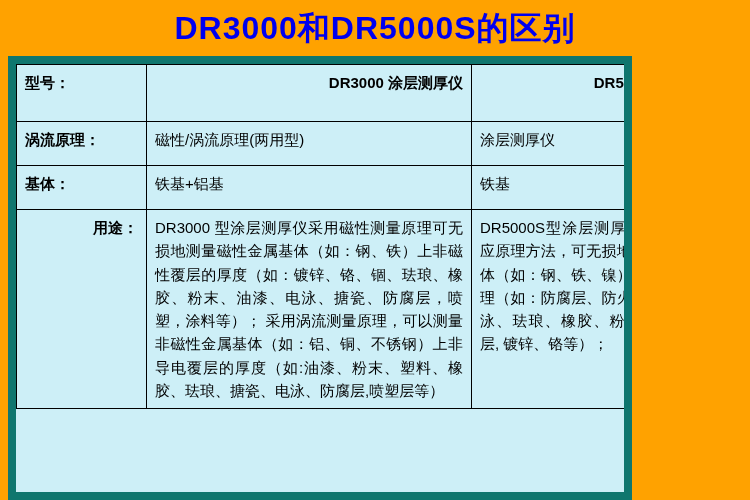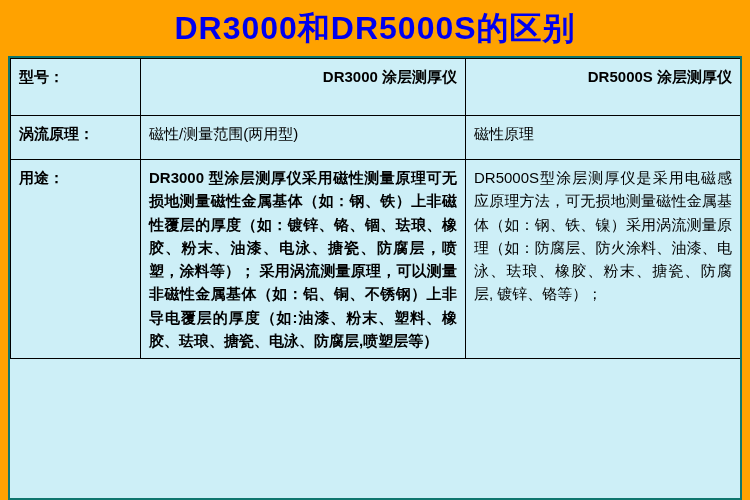--- a/index.html
+++ b/index.html
@@ -32,24 +32,24 @@
     font-weight: bold;
     color: #0000ee;
     letter-spacing: 1px;
     line-height: 1;
     white-space: nowrap;
   }
   .table-wrap {
     position: absolute;
     left: 8px;
     top: 56px;
-    width: 734px;
+    width: 624px;
     bottom: 0;
     background: #cdeff7;
-    border: 2px solid #0f766e;
+    border: 8px solid #0f766e;
     box-sizing: border-box;
     overflow: hidden;
   }
   table.cmp {
     width: 100%;
     border-collapse: collapse;
     table-layout: fixed;
     background: #cdeff7;
   }
   table.cmp td {
@@ -88,23 +88,23 @@
   }
   .val {
     font-size: 15px;
   }
   .use-cell {
     font-size: 15px;
     line-height: 1.62;
     text-align: justify;
   }
   .use-cell.strong {
-    font-weight: bold;
+    font-weight: normal;
   }
-  .vtop { vertical-align: top; }
+  .vtop { vertical-align: top; text-align: right; }
 </style>
 </head>
 <body>
 
 <div class="page">
 
   <div class="title-bar">
     <div class="title-text">DR3000和DR5000S的区别</div>
   </div>
 
@@ -116,22 +116,27 @@
         <col class="c3">
       </colgroup>
       <tbody>
         <tr class="hdr">
           <td class="lbl">型号：</td>
           <td class="hdr-model">DR3000 涂层测厚仪</td>
           <td class="hdr-model">DR5000S 涂层测厚仪</td>
         </tr>
         <tr class="row-mid">
           <td class="lbl">涡流原理：</td>
-          <td class="val">磁性/测量范围(两用型)</td>
-          <td class="val">磁性原理</td>
+          <td class="val">磁性/涡流原理(两用型)</td>
+          <td class="val">涂层测厚仪</td>
+        </tr>
+        <tr class="row-mid">
+          <td class="lbl">基体：</td>
+          <td class="val">铁基+铝基</td>
+          <td class="val">铁基</td>
         </tr>
         <tr>
           <td class="lbl vtop">用途：</td>
           <td class="use-cell strong">DR3000 型涂层测厚仪采用磁性测量原理可无损地测量磁性金属基体（如：钢、铁）上非磁性覆层的厚度（如：镀锌、铬、锢、珐琅、橡胶、粉末、油漆、电泳、搪瓷、防腐层，喷塑，涂料等）；
 采用涡流测量原理，可以测量非磁性金属基体（如：铝、铜、不锈钢）上非导电覆层的厚度（如:油漆、粉末、塑料、橡胶、珐琅、搪瓷、电泳、防腐层,喷塑层等）</td>
           <td class="use-cell">DR5000S型涂层测厚仪是采用电磁感应原理方法，可无损地测量磁性金属基体（如：钢、铁、镍）采用涡流测量原理（如：防腐层、防火涂料、油漆、电泳、珐琅、橡胶、粉末、搪瓷、防腐层, 镀锌、铬等）；</td>
         </tr>
       </tbody>
     </table>
   </div>

